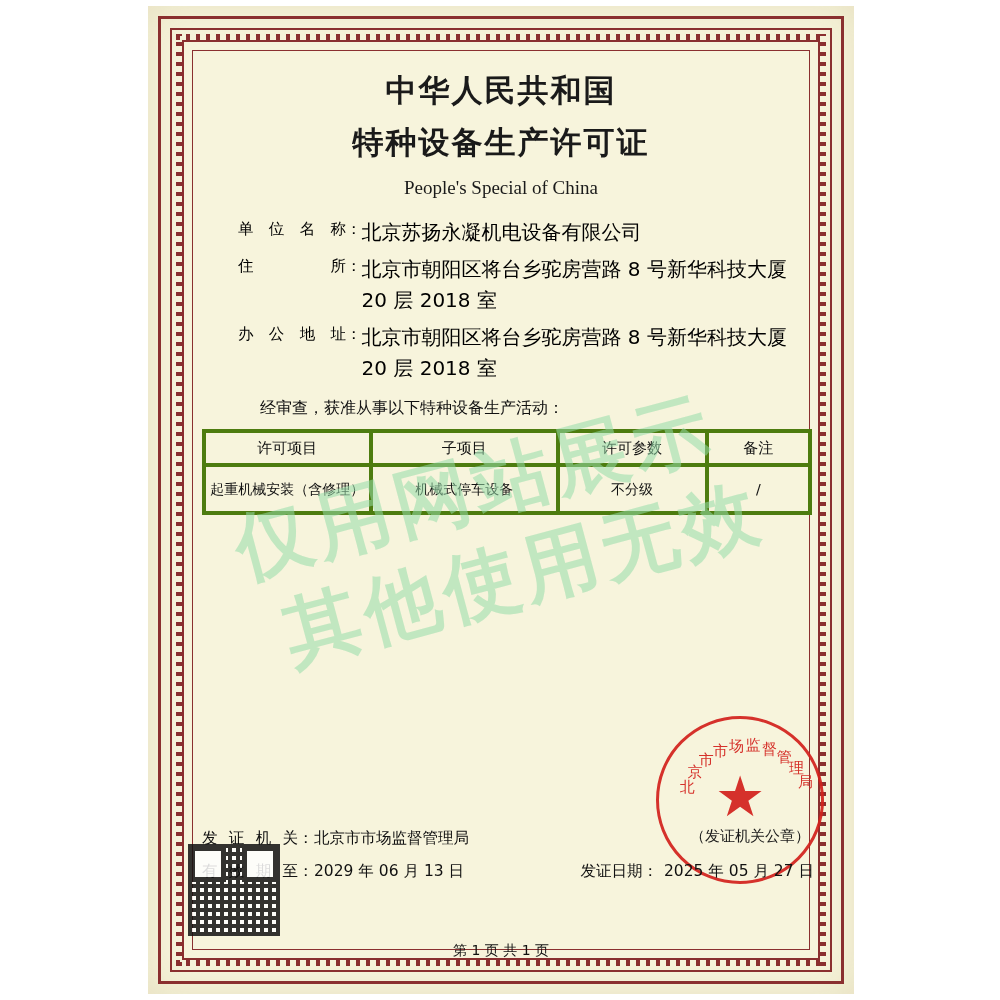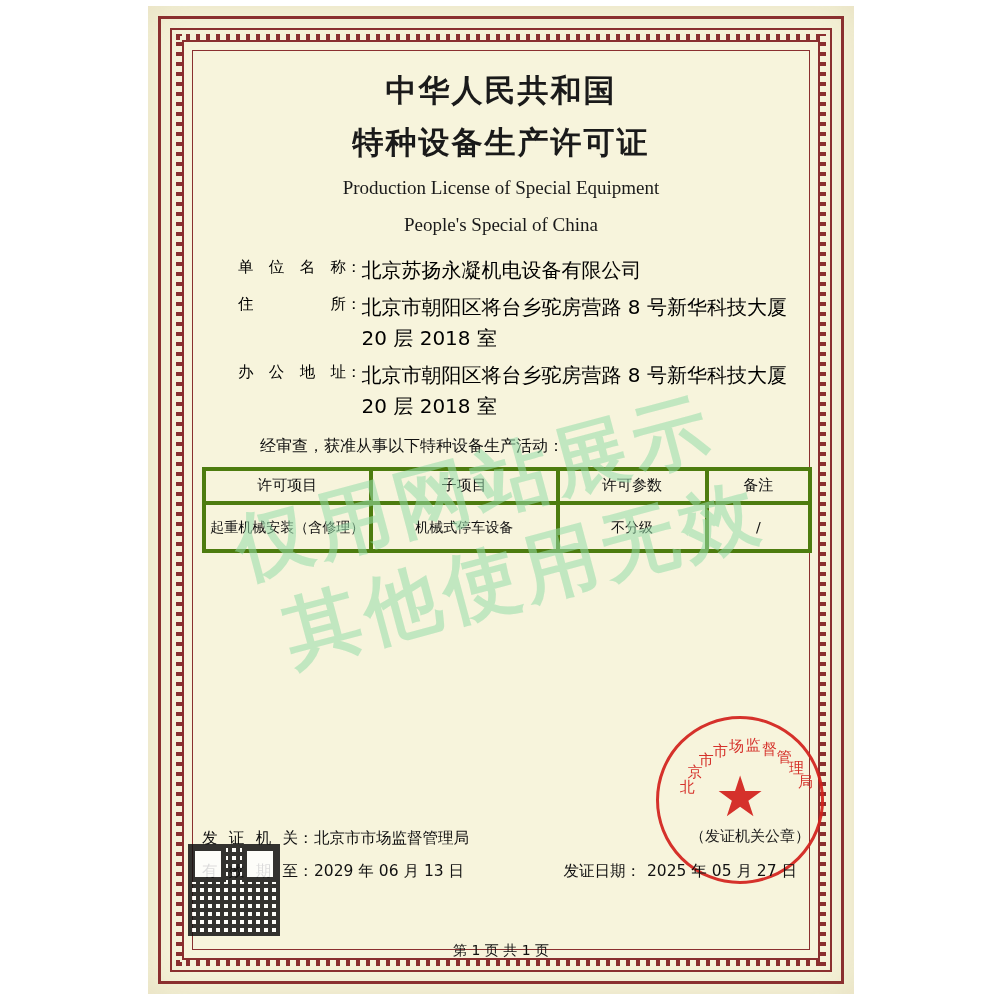--- a/index.html
+++ b/index.html
@@ -199,21 +199,21 @@
     white-space: nowrap;
   }
   .wm-line.second {
     margin-left: 50px;
   }
 
   
   .footer-block {
     position: absolute;
     left: 54px;
-    right: 57px;
+    right: 40px;
     bottom: 100px;
     font-family: "DejaVu Sans", "Liberation Sans", sans-serif;
     color: #111;
     font-size: 15.5px;
   }
   .footer-row {
     display: flex;
     align-items: center;
     margin-bottom: 12px;
   }
@@ -319,21 +319,20 @@
 
     <div class="frame-outer"></div>
     <div class="frame-key"></div>
     <div class="frame-inner"></div>
 
     <div class="content">
 
       <div class="title-cn">中华人民共和国</div>
       <div class="title-cn">特种设备生产许可证</div>
 
-      <div class="title-en">Production License of Special Equipment</div>
       <div class="title-en">People's Special of China</div>
 
 
       <div class="fields">
         <div class="field">
           <span class="label">单位名称</span>
           <span class="colon">：</span>
           <span class="value">北京苏扬永凝机电设备有限公司</span>
         </div>
         <div class="field">

